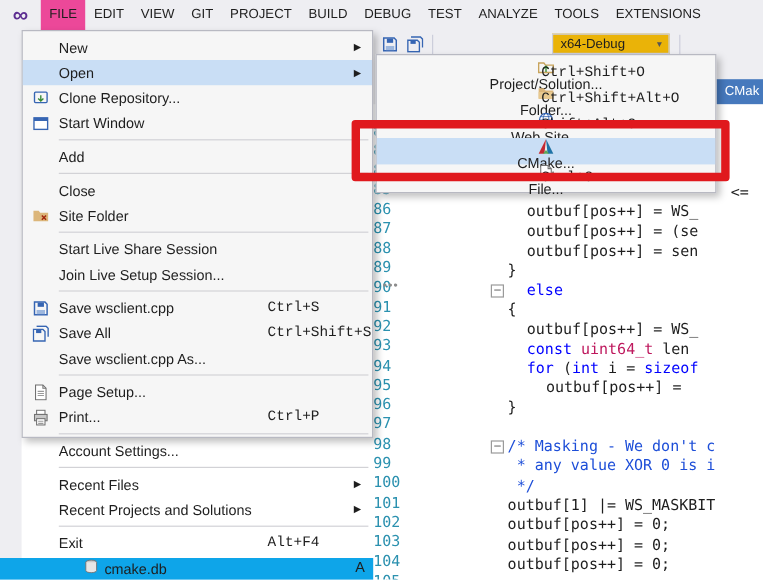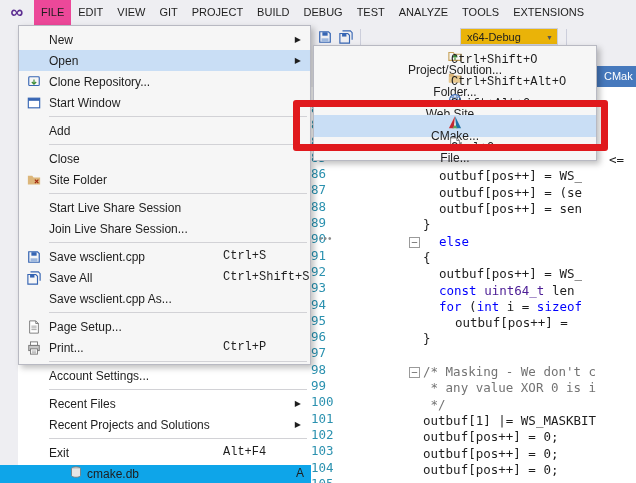--- a/index.html
+++ b/index.html
@@ -25,21 +25,21 @@
 
   
   .editor{position:absolute;left:311px;top:87px;width:325px;height:396px;background:#fff;overflow:hidden;}
   .code-line{height:16.3px;line-height:16.3px;display:flex;white-space:pre;
              font-family:"DejaVu Sans Mono","Liberation Mono",monospace;font-size:12.5px;}
   .ln{flex:none;width:96px;text-align:left;padding-right:8px;box-sizing:border-box;color:#2B91AF;margin-top:14px;}
   .fold{flex:none;width:16px;position:relative;}
   .fold-box{position:absolute;left:2px;top:3px;width:9px;height:9px;background:#fff;border:1px solid #9A9A9A;
             font-size:9px;line-height:8px;text-align:center;color:#333;}
   .code span{white-space:pre;}
-  .tk-d{color:#1E1E1E}.tk-k{color:#0000FF}.tk-c{color:#737373}.tk-t{color:#4c1d95}
+  .tk-d{color:#1E1E1E}.tk-k{color:#0000FF}.tk-c{color:#1d4ed8}.tk-t{color:#be185d}
   .margin-dots{position:absolute;left:8px;top:146px;font-size:10px;color:#8C8C8C;letter-spacing:1px;}
 
   
   .left-strip{position:absolute;left:0;top:25px;width:18px;height:440px;background:#EEEEF2;}
   .se-strip{position:absolute;left:0;top:465px;width:311px;height:18px;background:#0ea5e9;font-size:12px;}
   .se-item{position:absolute;left:70px;top:1px;display:flex;align-items:center;gap:5px;}
   .se-frag{position:absolute;left:296px;top:1px;}
 
   
   .popup{background:#F6F6F6;border:1px solid #B8B9C2;box-shadow:3px 3px 6px rgba(0,0,0,.25);
@@ -194,21 +194,21 @@
       </span>
       <span class="mi-label">Site Folder</span>
     </div>
     <div class="msep"></div>
     <div class="mi">
       <span class="mi-icon"></span>
       <span class="mi-label">Start Live Share Session</span>
     </div>
     <div class="mi">
       <span class="mi-icon"></span>
-      <span class="mi-label">Join Live Share Session...</span>
+      <span class="mi-label">Join Live Setup Session...</span>
     </div>
     <div class="msep"></div>
     <div class="mi">
       <span class="mi-icon">
         <svg width="14" height="14" viewBox="0 0 16 16">
           <path d="M2 2h10l2 2v10H2z" fill="none" stroke="#3665B3" stroke-width="1.4"></path>
           <rect x="5" y="2.5" width="6" height="4" fill="#3665B3"></rect>
           <rect x="4" y="9.5" width="8" height="4" fill="#9DB7DE"></rect>
         </svg>
       </span>

